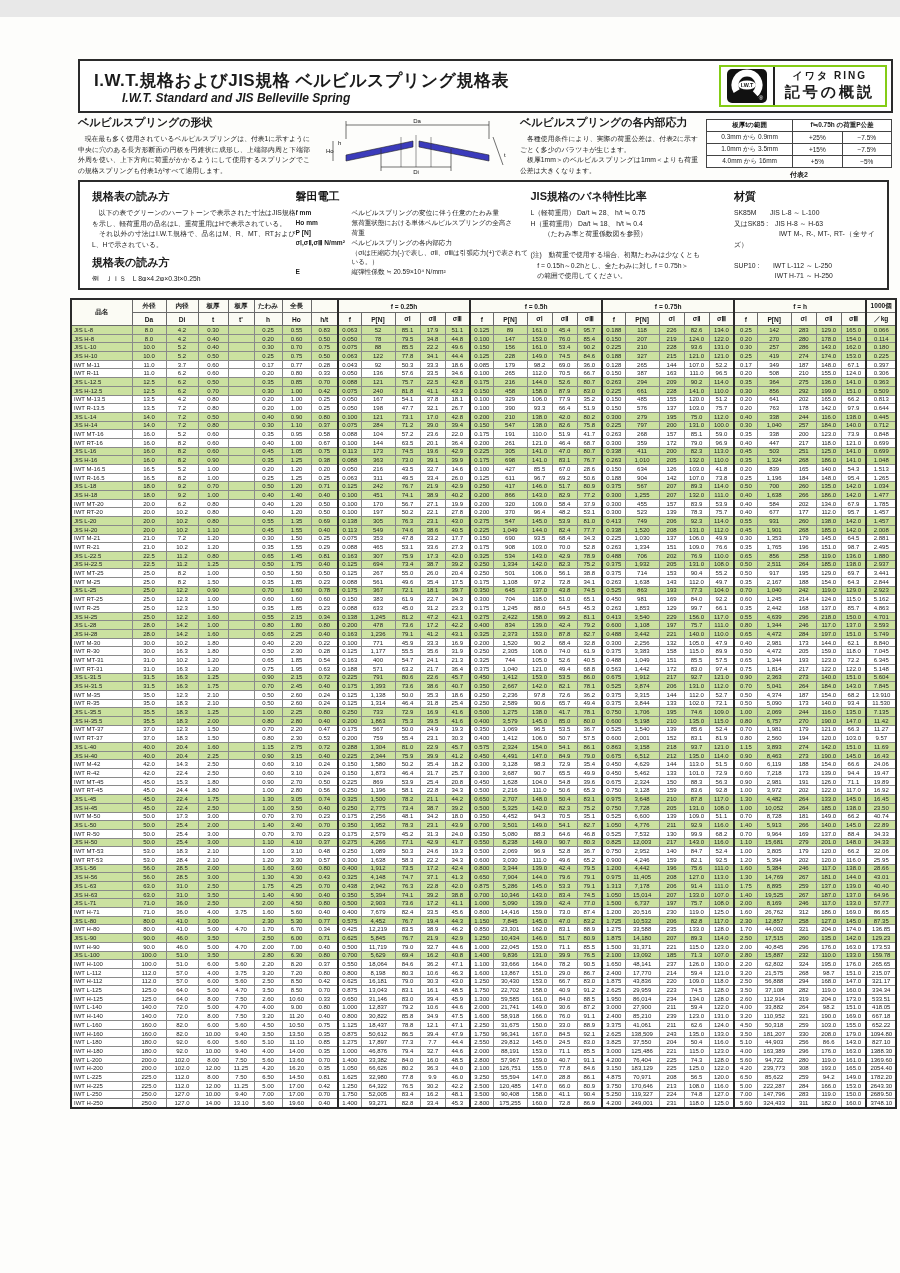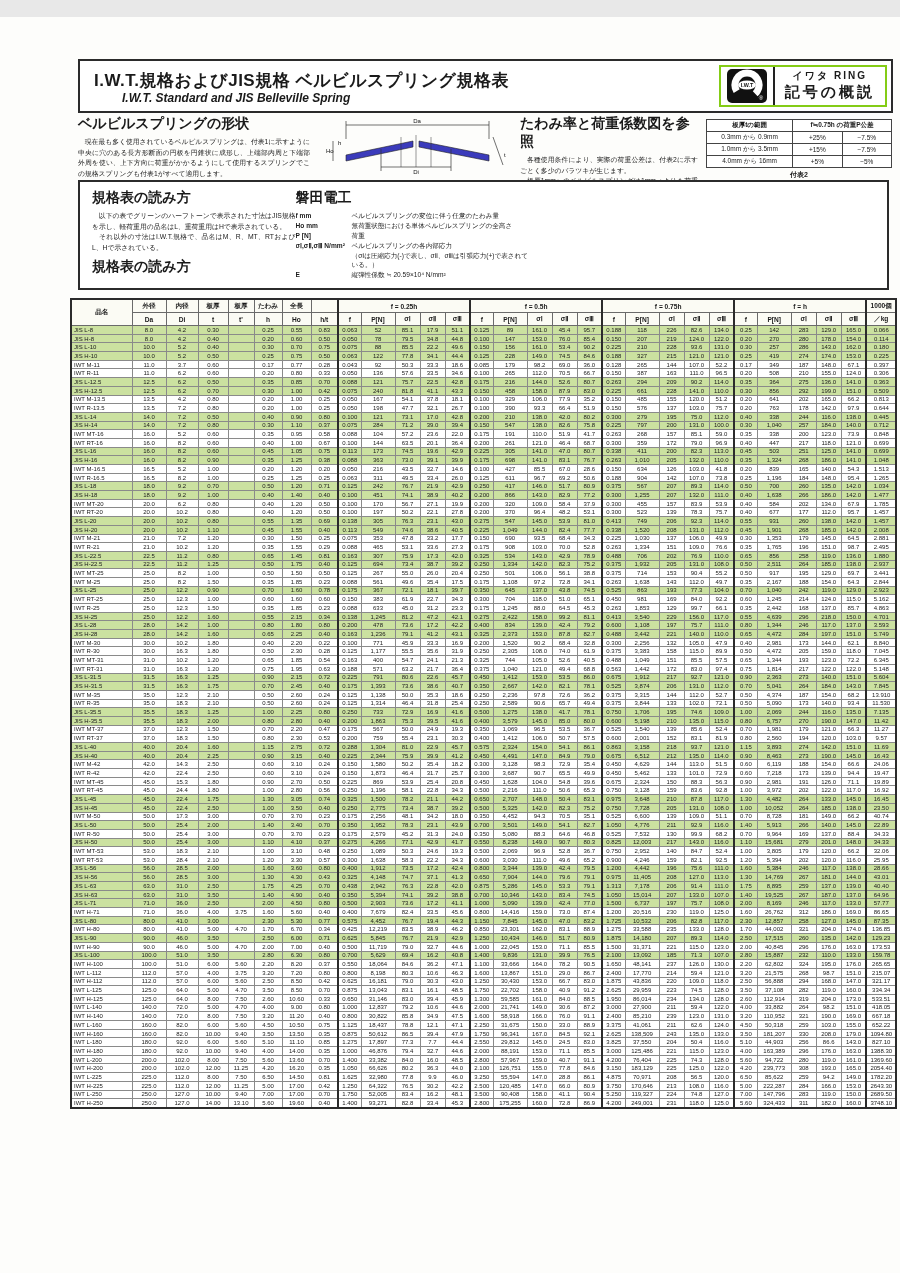--- a/index.html
+++ b/index.html
@@ -7,21 +7,21 @@
   
   .title-box{position:absolute;left:78px;top:42px;width:811px;height:50px;border:2px solid #2b2b2b;background:#fff;}
   .title-jp{position:absolute;left:14px;top:8px;font-size:17px;font-weight:bold;letter-spacing:.5px;}
   .title-en{position:absolute;left:42px;top:30px;font-size:12px;font-style:italic;font-weight:bold;}
   .logo{position:absolute;right:4px;top:4px;height:38px;border:2px solid #84cc16;display:flex;background:#fff;}
   .logo-ring{width:52px;display:flex;align-items:center;justify-content:center;border-right:2px solid #222;}
   .logo-txt{padding:2px 10px 0 10px;text-align:center;}
   .logo-line1{font-size:10px;font-weight:bold;letter-spacing:2px;}
   .logo-line2{font-size:15px;font-weight:bold;letter-spacing:3px;}
   
-  .sec-h{font-size:14px;font-weight:bold;margin:0 0 4px 0;}
+  .sec-h{font-size:11px;font-weight:bold;margin:0 0 4px 0;}
   .sec-p{font-size:6.8px;line-height:1.55;margin:0;text-align:justify;white-space:pre-line;}
   .shape-sec{position:absolute;left:78px;top:98px;width:232px;}
   .diagram{position:absolute;left:318px;top:100px;width:195px;text-align:center;}
   .diagram .cap{font-size:7px;font-weight:bold;margin-top:2px;}
   .tol-sec{position:absolute;left:520px;top:98px;width:178px;}
   .tol-tbl-wrap{position:absolute;left:706px;top:102px;width:186px;text-align:center;}
   table.toltbl{border-collapse:collapse;width:186px;table-layout:fixed;}
   table.toltbl th,table.toltbl td{border:1px solid #444;font-size:6.5px;padding:1px 0;text-align:center;background:#fff;}
   table.toltbl th{font-weight:bold;}
   .tol-cap{font-size:7px;font-weight:bold;margin-top:2px;}
@@ -96,21 +96,21 @@
       <text x="5" y="36" font-size="6" fill="#111">Ho</text>
       <text x="17" y="28" font-size="6" fill="#111">h</text>
 
       <line x1="172" y1="20" x2="182" y2="48" stroke="#333" stroke-width="0.7"></line>
       <text x="183" y="40" font-size="6" fill="#111">t</text>
     </svg>
     <div class="cap">付表1</div>
   </div>
 
   <div class="tol-sec">
-    <div class="sec-h">たわみ率と荷重係数図を参照</div>
+    <div class="sec-h">ベルビルスプリングの各内部応力</div>
     <p class="sec-p">　各種使用条件により、実際の荷重公差は、付表2に示すごとく多少のバラツキが生じます。
 　板厚1mm＞のベルビルスプリングは1mm＜よりも荷重公差は大きくなります。</p>
   </div>
 
   <div class="tol-tbl-wrap">
     <table class="toltbl">
       <tbody>
           <tr>
         <th style="width:46%">板厚tの範囲</th>
         <th colspan="2">f≒0.75h の荷重P公差</th>
@@ -161,20 +161,39 @@
       <div class="sym-row">
           <span class="sym-k">σⅠ,σⅡ,σⅢ N/mm²</span>
           <span class="sym-v">ベルビルスプリングの各内部応力
 （σⅠは圧縮応力(-)で表し、σⅡ、σⅢは引張応力(+)で表されている。）</span>
         </div>
       <div class="sym-row">
           <span class="sym-k">E</span>
           <span class="sym-v">縦弾性係数 ≒ 20.59×10⁴ N/mm²</span>
         </div>
     </div>
+    <div class="info-col ic3">
+      <div class="sec-h">JIS規格のバネ特性比率</div>
+      <p class="sec-p">L（軽荷重用） Da/t ≒ 28、 h/t ≒ 0.75
+H（重荷重用） Da/t ≒ 18、 h/t ≒ 0.4
+　　（たわみ率と荷重係数図を参照）
+
+(注)　動荷重で使用する場合、初期たわみは少なくとも
+　f = 0.15h～0.2hとし、全たわみに対し f = 0.75h＞
+　の範囲で使用してください。</p>
+    </div>
+    <div class="info-col ic4">
+      <div class="sec-h">材質</div>
+      <p class="sec-p">SK85M　　JIS L-8 ～ L-100
+又はSK85 :　JIS H-8 ～ H-63
+　　　　　　IWT M-, R-, MT-, RT-（全サイズ）
+
+SUP10 :　　IWT L-112 ～ L-250
+　　　　　　IWT H-71 ～ H-250</p>
+    </div>
   </div>
 
   <div class="spec-wrap">
     <table class="spec">
       <colgroup>
           <col style="width: 61px;">
           <col style="width: 34px;">
           <col style="width: 32px;">
           <col style="width: 30px;">
           <col style="width: 26px;">

